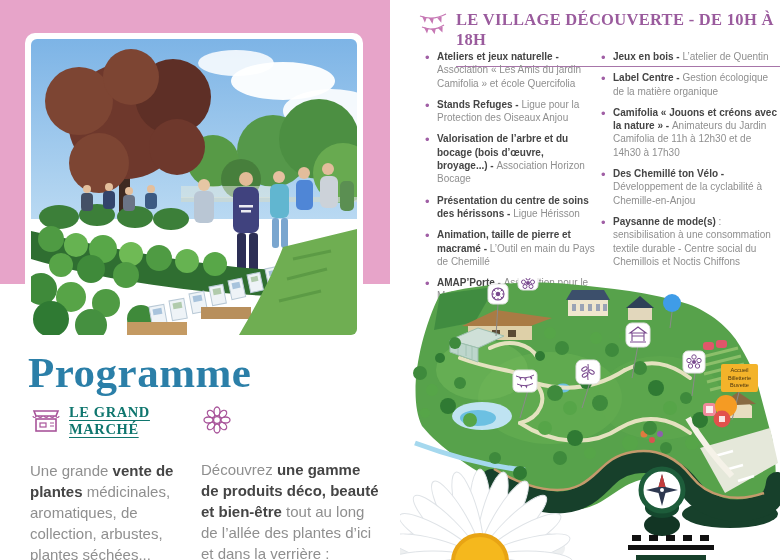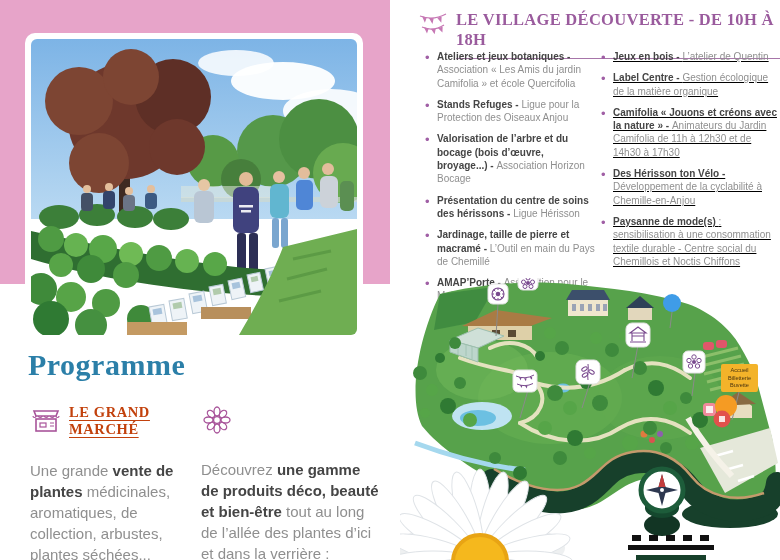--- a/index.html
+++ b/index.html
@@ -4,36 +4,36 @@
 <style>
   html,body{margin:0;padding:0;background:#ffffff;}
   .page{position:relative;width:780px;height:560px;background:#ffffff;overflow:hidden;
         font-family:"Liberation Sans",sans-serif;-webkit-font-smoothing:antialiased;}
   
   .pink-block{position:absolute;left:0;top:0;width:390px;height:284px;background:#e7a4c9;}
   .photo-frame{position:absolute;left:25px;top:33px;width:338px;height:308px;background:#ffffff;
                border-radius:10px;padding:6px;box-sizing:border-box;}
   .photo-frame svg{display:block;border-radius:6px;}
   .programme{position:absolute;left:28px;top:348px;font-family:"Liberation Serif",serif;
-             font-size:30px;font-weight:700;color:#2b7fa8;letter-spacing:.5px;}
+             font-size:43px;font-weight:700;color:#2b7fa8;letter-spacing:.5px;}
   .section{position:absolute;top:404px;width:172px;}
   .sec-head{display:flex;align-items:flex-start;gap:7px;}
   .sec-title{font-family:"Liberation Serif",serif;font-weight:700;font-size:14.5px;
-             color:#c2410c;letter-spacing:.6px;line-height:1.15;}
+             color:#0f766e;letter-spacing:.6px;line-height:1.15;}
   .sec-title span{display:block;text-decoration:underline;text-underline-offset:3px;
                   text-decoration-thickness:1px;}
   .sec-par{margin-top:23px;font-size:15px;line-height:1.4;color:#8f8f8f;}
   .sec-par b{color:#454545;font-weight:700;}
   
   .rp-header{position:absolute;left:418px;top:10px;display:flex;gap:8px;align-items:flex-start;}
   .rp-title{font-family:"Liberation Serif",serif;font-weight:700;font-size:16.5px;color:#9a5b9d;
-            letter-spacing:.3px;border-bottom:1.5px solid #a775a9;padding-bottom:8px;}
+            letter-spacing:.3px;border-bottom:1.5px solid #a775a9;padding-bottom:16px;}
   .activity-col{position:absolute;top:50px;margin:0;padding:0;list-style:none;}
   .col-1{left:425px;width:172px;}
-  .col-2{left:601px;width:177px;text-decoration:underline;}
+  .col-2{left:601px;width:177px;}
   .activity-col li{position:relative;padding-left:12px;margin-bottom:8px;
                    font-size:10px;line-height:1.33;color:#8f8f8f;}
   .activity-col li::before{content:"•";position:absolute;left:0;top:-1px;color:#a05fa5;
                            font-size:13px;}
   .activity-col b{color:#454545;font-weight:700;}
   .map-wrap{position:absolute;left:400px;top:278px;width:380px;height:282px;}
   .icn{flex:0 0 auto;}
 </style>
 </head>
 <body>
@@ -216,32 +216,32 @@
         <path d="M2 6 Q 15 11 28 4" fill="none"></path>
         <path d="M5 7 l3 .8 -1.2 3.4 Z M12 8.6 l3 .2 -.8 3.6 Z M20 8 l3 -.6 -.2 3.8 Z"></path>
         <path d="M4 17 Q 15 22 26 15" fill="none"></path>
         <path d="M7 18 l3 .7 -1.1 3.3 Z M14 19.4 l3 0 -.7 3.4 Z M21 18.4 l3 -.8 -.1 3.6 Z"></path>
       </g>
     </svg>
     <span class="rp-title">LE VILLAGE DÉCOUVERTE - DE 10H À 18H</span>
   </div>
 
   <ul class="activity-col col-1">
-      <li><b>Ateliers et jeux botaniques - </b><span>Association « Les Amis du jardin Camifolia » et école Quercifolia</span></li>
+      <li><b>Ateliers et jeux naturelle - </b><span>Association « Les Amis du jardin Camifolia » et école Quercifolia</span></li>
       <li><b>Stands Refuges - </b><span>Ligue pour la Protection des Oiseaux Anjou</span></li>
       <li><b>Valorisation de l’arbre et du bocage (bois d’œuvre, broyage...) - </b><span>Association Horizon Bocage</span></li>
       <li><b>Présentation du centre de soins des hérissons - </b><span>Ligue Hérisson</span></li>
-      <li><b>Jardinage, taille de pierre et macramé - </b><span>L’Outil en main du Pays de Chemillé</span></li>
+      <li><b>Animation, taille de pierre et macramé - </b><span>L’Outil en main du Pays de Chemillé</span></li>
       <li><b>AMAP’Porte - </b><span>Association pour le Maintien d’une Agriculture Paysanne</span></li>
     </ul>
   <ul class="activity-col col-2">
       <li><b>Jeux en bois - </b><span>L’atelier de Quentin</span></li>
       <li><b>Label Centre - </b><span>Gestion écologique de la matière organique</span></li>
       <li><b>Camifolia « Jouons et créons avec la nature » - </b><span>Animateurs du Jardin Camifolia de 11h à 12h30 et de 14h30 à 17h30</span></li>
-      <li><b>Des Hérisson ton Vélo - </b><span>Développement de la cyclabilité à Chemille-en-Anjou</span></li>
+      <li><b>Des Chemillé ton Vélo - </b><span>Développement de la cyclabilité à Chemille-en-Anjou</span></li>
       <li><b>Paysanne de mode(s) </b><span>: sensibilisation à une consommation textile durable - Centre social du Chemillois et Noctis Chiffons</span></li>
     </ul>
 
   <div class="map-wrap">
     <svg width="380" height="282" viewBox="0 0 380 282">
 
       <path d="M 40 16 C 80 6,130 2,168 6 C 210 10,250 14,288 26 C 310 34,330 50,340 68
                C 352 88,356 100,360 115 L 372 160 C 376 185,378 205,372 225
                C 350 245,320 240,300 222 C 280 205,262 196,240 202 C 218 208,208 224,186 230
                C 160 236,130 224,100 206 C 70 190,40 170,22 148 C 8 120,18 60,40 16 Z" fill="#57a24b"></path>

